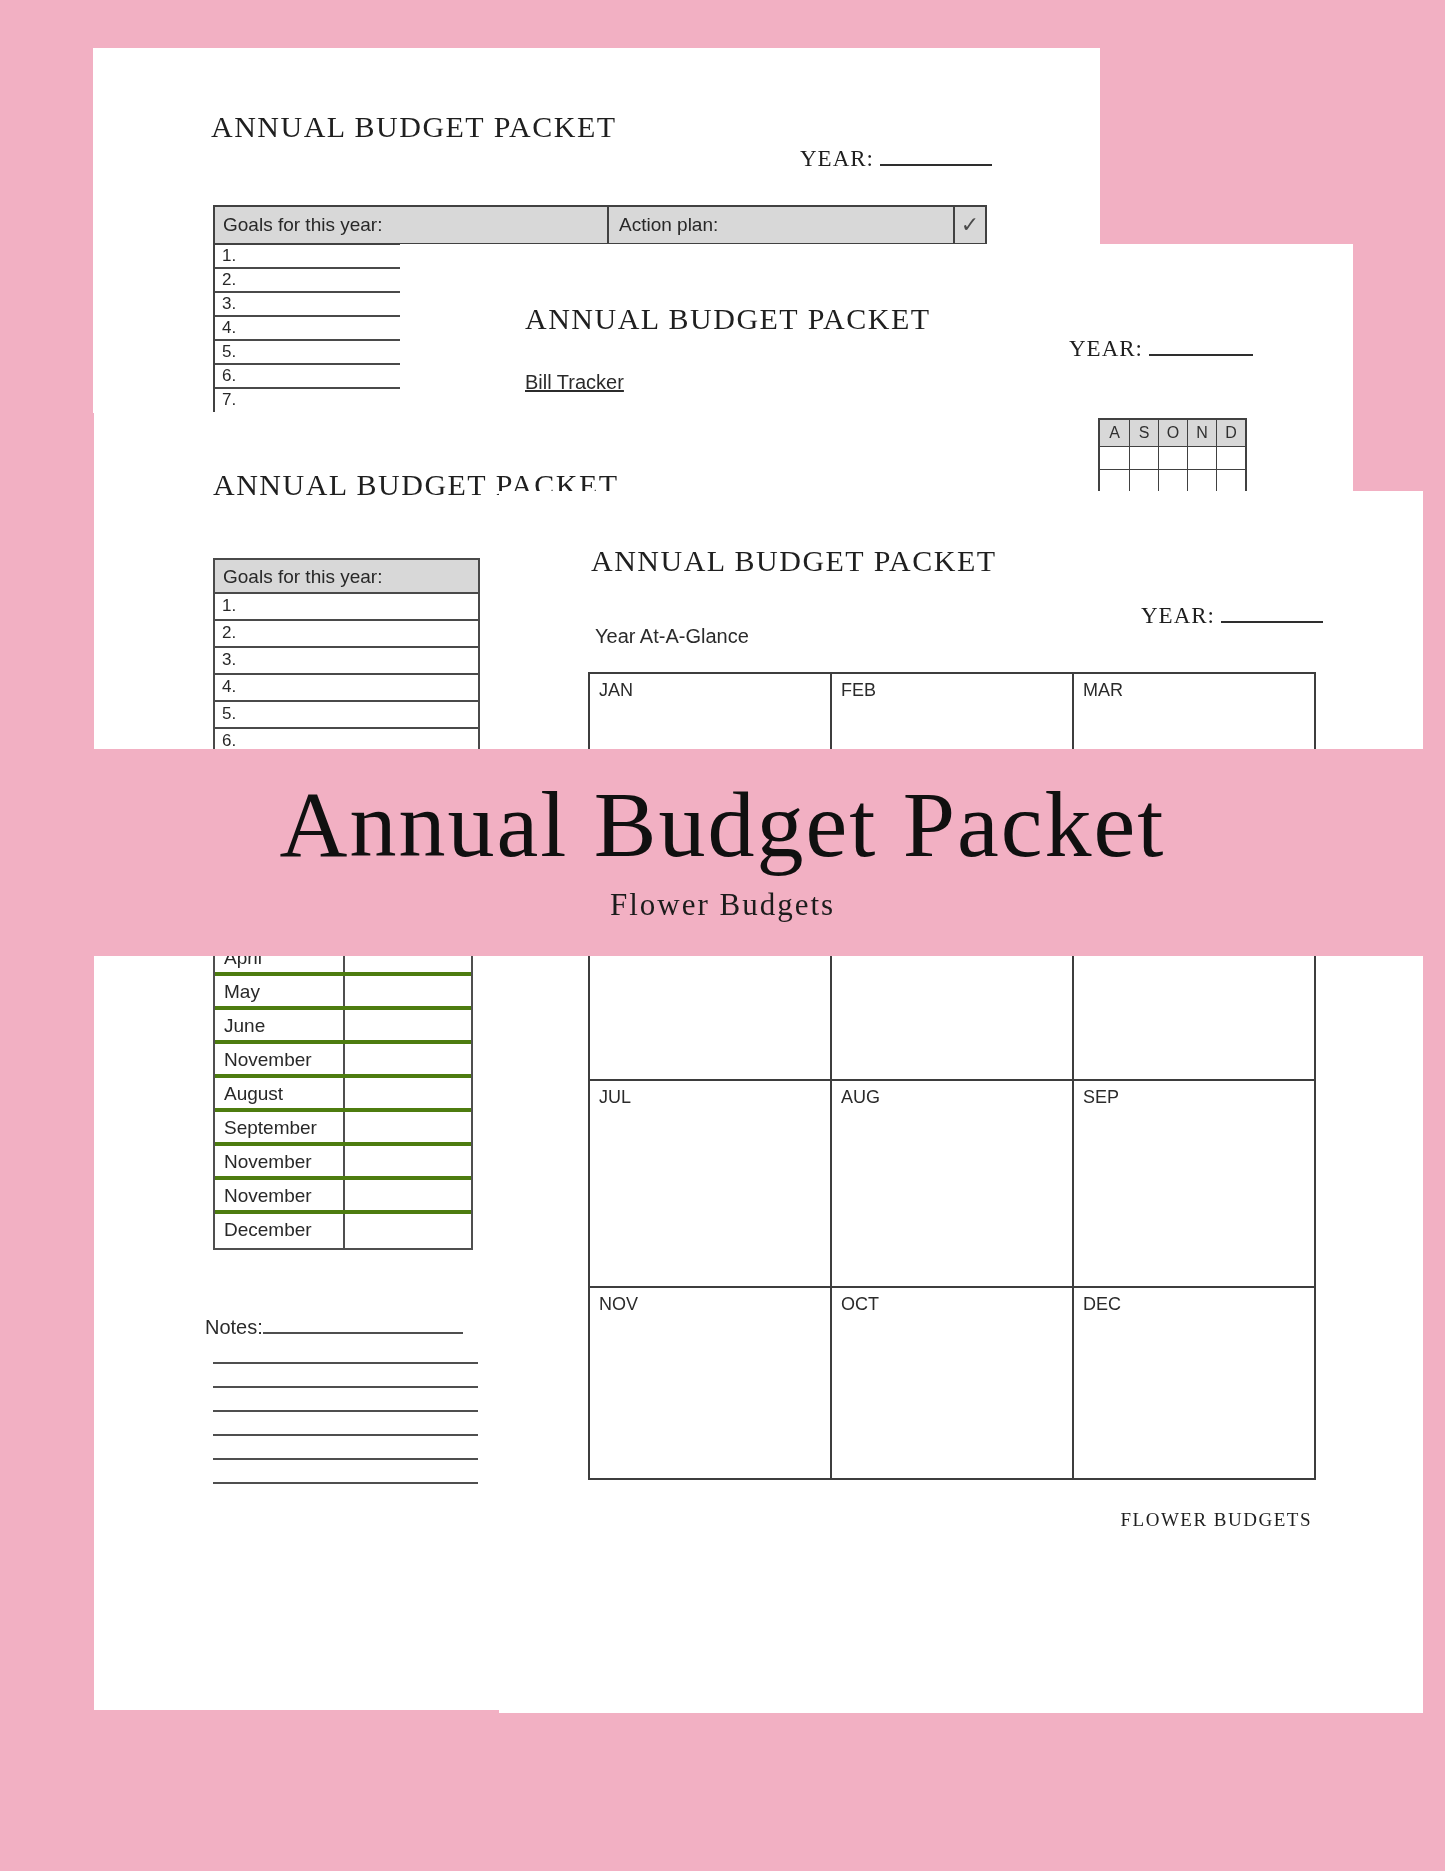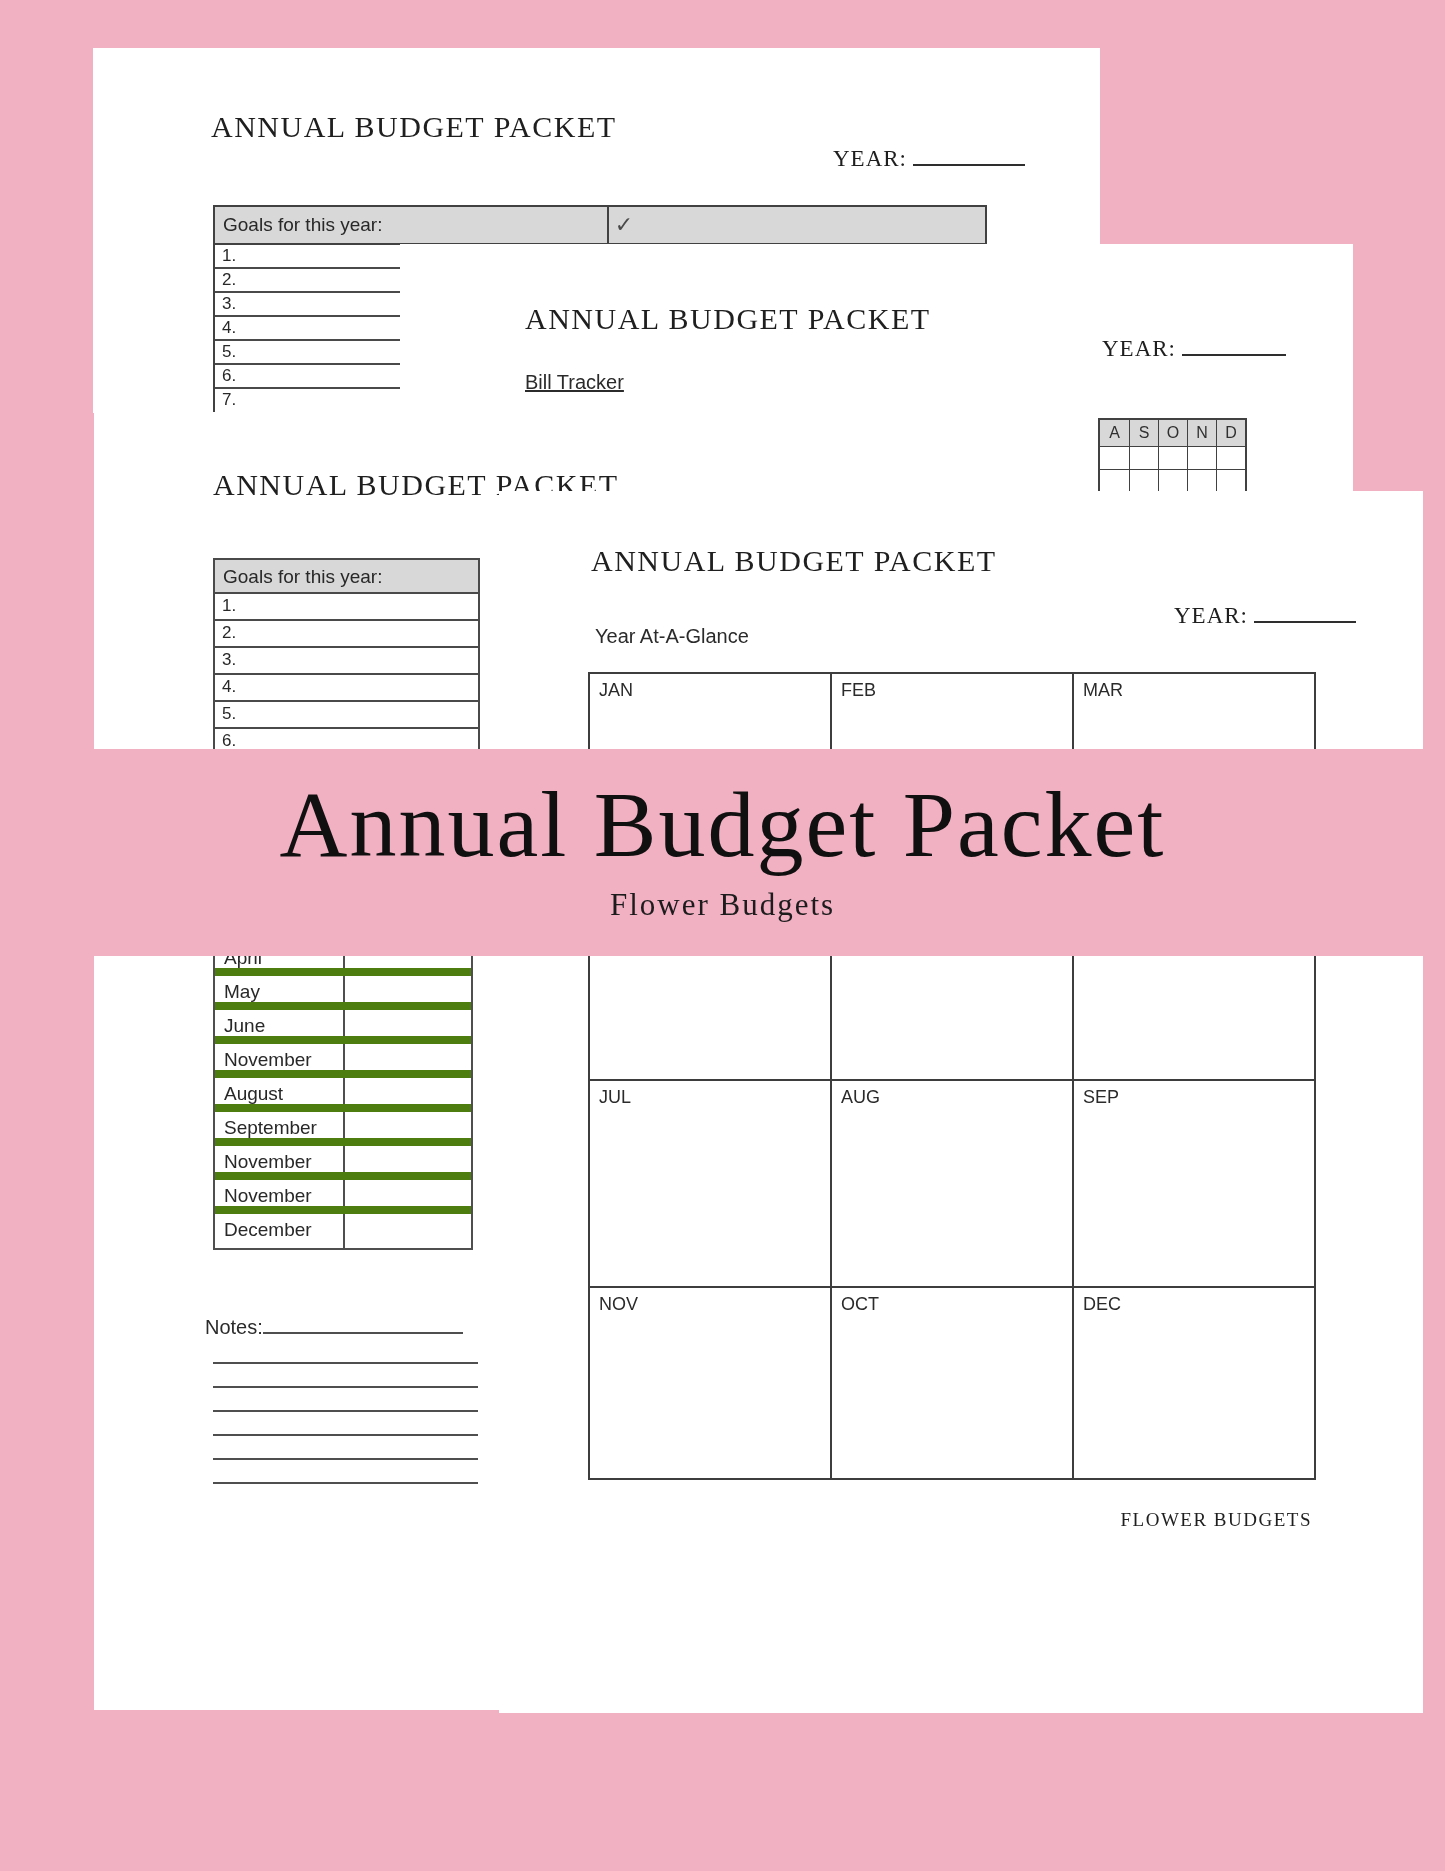--- a/index.html
+++ b/index.html
@@ -14,21 +14,21 @@
   #page2{left:400px;top:244px;width:953px;height:600px;z-index:2;}
   #page3{left:94px;top:412px;width:405px;height:1298px;z-index:3;}
   #page4{left:499px;top:491px;width:924px;height:1222px;z-index:4;}
   #banner{position:absolute;left:0;top:749px;width:1445px;height:207px;z-index:5;background:#f2b0c3;text-align:center;}
 
   .doc-title{
     position:absolute;white-space:nowrap;
     font-family:"Liberation Serif", serif;
     font-size:30px;letter-spacing:1.5px;color:#1f1f1f;
   }
-  .year-row{position:absolute;white-space:nowrap;font-family:"Liberation Serif", serif;margin-left:33px;}
+  .year-row{position:absolute;white-space:nowrap;font-family:"Liberation Serif", serif;}
   .year-label{font-size:23px;letter-spacing:1px;color:#1f1f1f;}
   .year-blank{display:inline-block;height:20px;border-bottom:2.5px solid #2e2e2e;margin-left:6px;}
 
   .sans-label{position:absolute;font-size:20px;color:#2b2b2b;}
 
   
   .p1-table{position:absolute;left:120px;top:157px;width:774px;border:2px solid #414141;box-sizing:border-box;}
   .p1-head{display:flex;height:38px;background:#d8d8d8;border-bottom:2px solid #414141;box-sizing:border-box;}
   .p1-head .c1{width:392px;box-sizing:border-box;padding:7px 0 0 8px;font-size:19px;}
   .p1-head .c2{width:346px;box-sizing:border-box;border-left:2px solid #414141;padding:7px 0 0 10px;font-size:19px;}
@@ -50,21 +50,21 @@
   .asond-row.body .asond-cell{height:23px;}
 
   
   .p3-table{position:absolute;left:119px;top:146px;width:267px;border:2px solid #4a4a4a;box-sizing:border-box;}
   .p3-head{height:34px;background:#d8d8d8;border-bottom:2px solid #4a4a4a;box-sizing:border-box;padding:6px 0 0 8px;font-size:19px;}
   .p3-row{height:27px;border-bottom:2px solid #4a4a4a;box-sizing:border-box;padding:2px 0 0 7px;font-size:17px;}
   .p3-row:last-child{border-bottom:none;}
 
   
   .months-table{position:absolute;left:119px;top:528px;width:260px;border:2px solid #4f4f4f;box-sizing:border-box;}
-  .month-row{display:flex;height:34px;border-bottom:8px solid #4d7c0f;box-sizing:border-box;}
+  .month-row{display:flex;height:34px;border-bottom:4px solid #4d7c0f;box-sizing:border-box;}
   .month-row:last-child{border-bottom:none;gap:32px;}
   .month-row .m1{width:130px;box-sizing:border-box;border-right:2px solid #4f4f4f;padding:5px 0 0 9px;font-size:19px;}
   .month-row .m2{flex:1;}
 
   
   .notes-row{position:absolute;left:111px;top:904px;white-space:nowrap;}
   .notes-label{font-size:20px;color:#2b2b2b;}
   .notes-first-line{display:inline-block;width:200px;height:14px;border-bottom:2.5px solid #4f4f4f;}
   .note-line{position:absolute;left:119px;width:265px;height:0;border-bottom:2.5px solid #4f4f4f;}
 
@@ -95,20 +95,21 @@
 <body>
 
 <div class="page" id="page1">
   <div class="doc-title" style="left:118px;top:62px;">ANNUAL BUDGET PACKET</div>
   <div class="year-row" style="left:707px;top:96px;">
     <span class="year-label">YEAR:</span><span class="year-blank" style="width:112px;"></span>
   </div>
   <div class="p1-table">
     <div class="p1-head">
       <div class="c1">Goals for this year:</div>
+      <div class="c2">Action plan:</div>
       <div class="c3">✓</div>
     </div>
     <div class="p1-row">
         <div class="c1">1.</div>
         <div class="c2"></div>
         <div class="c3"></div>
       </div>
     <div class="p1-row">
         <div class="c1">2.</div>
         <div class="c2"></div>

